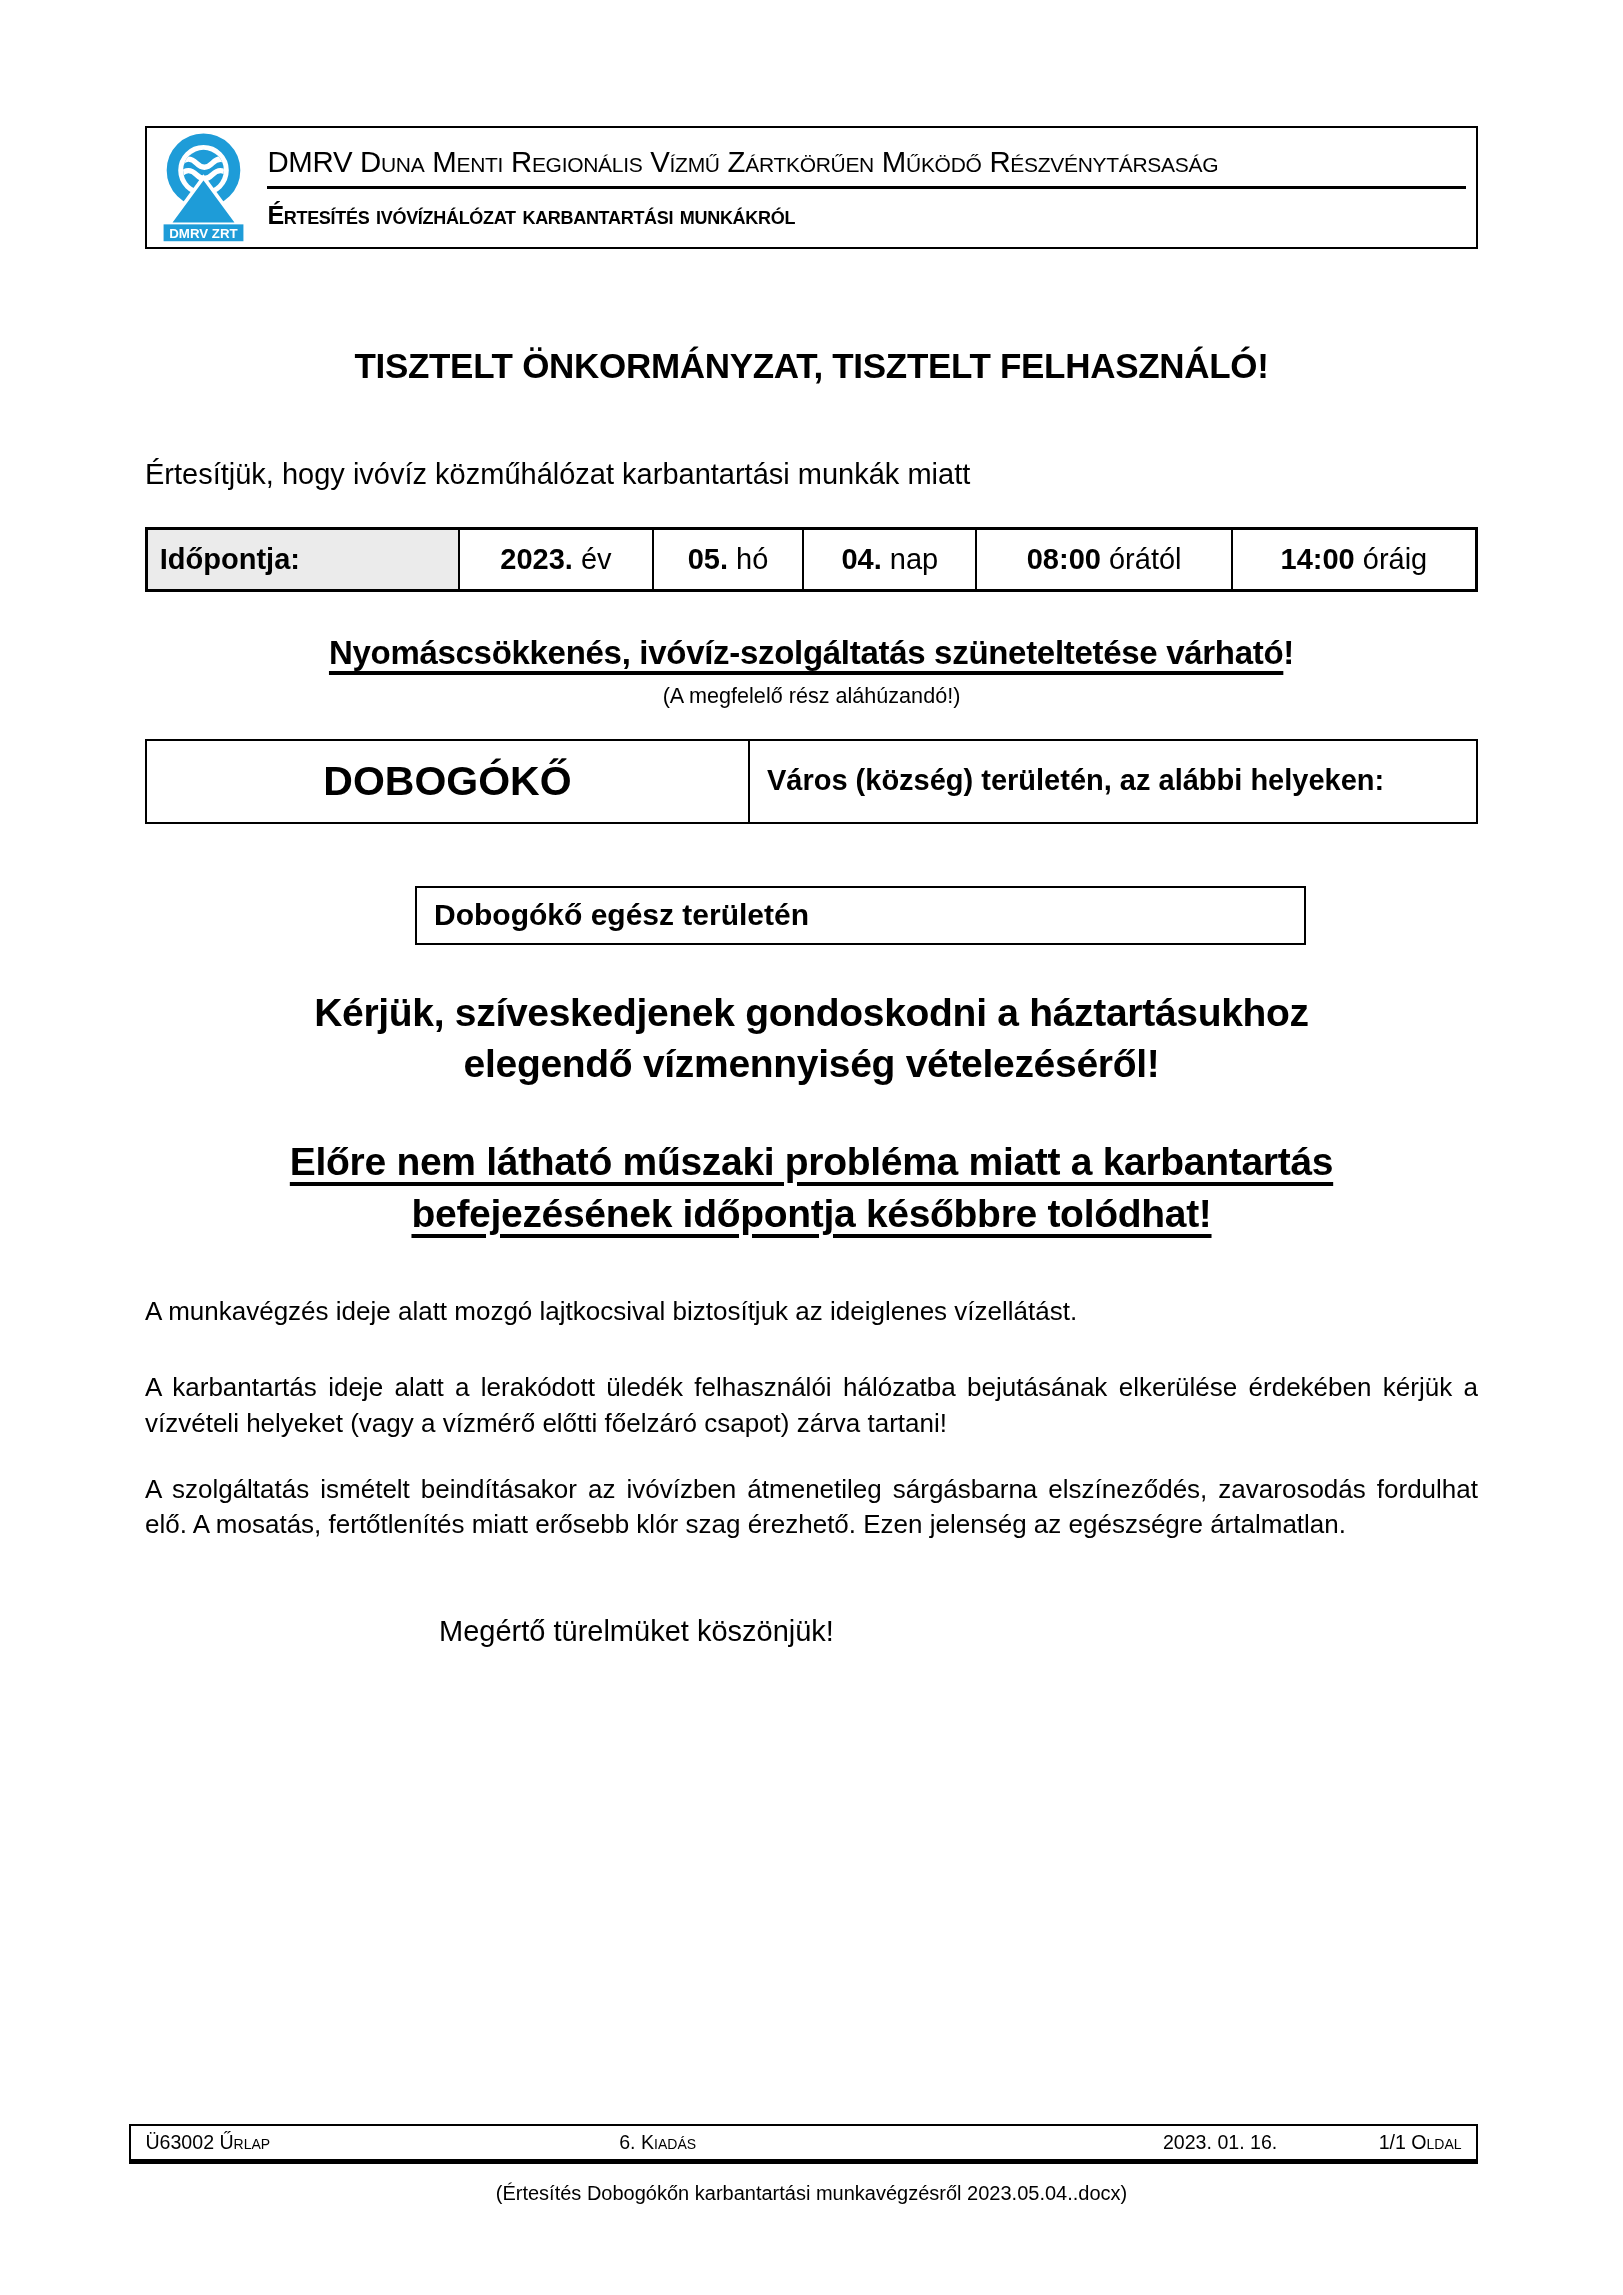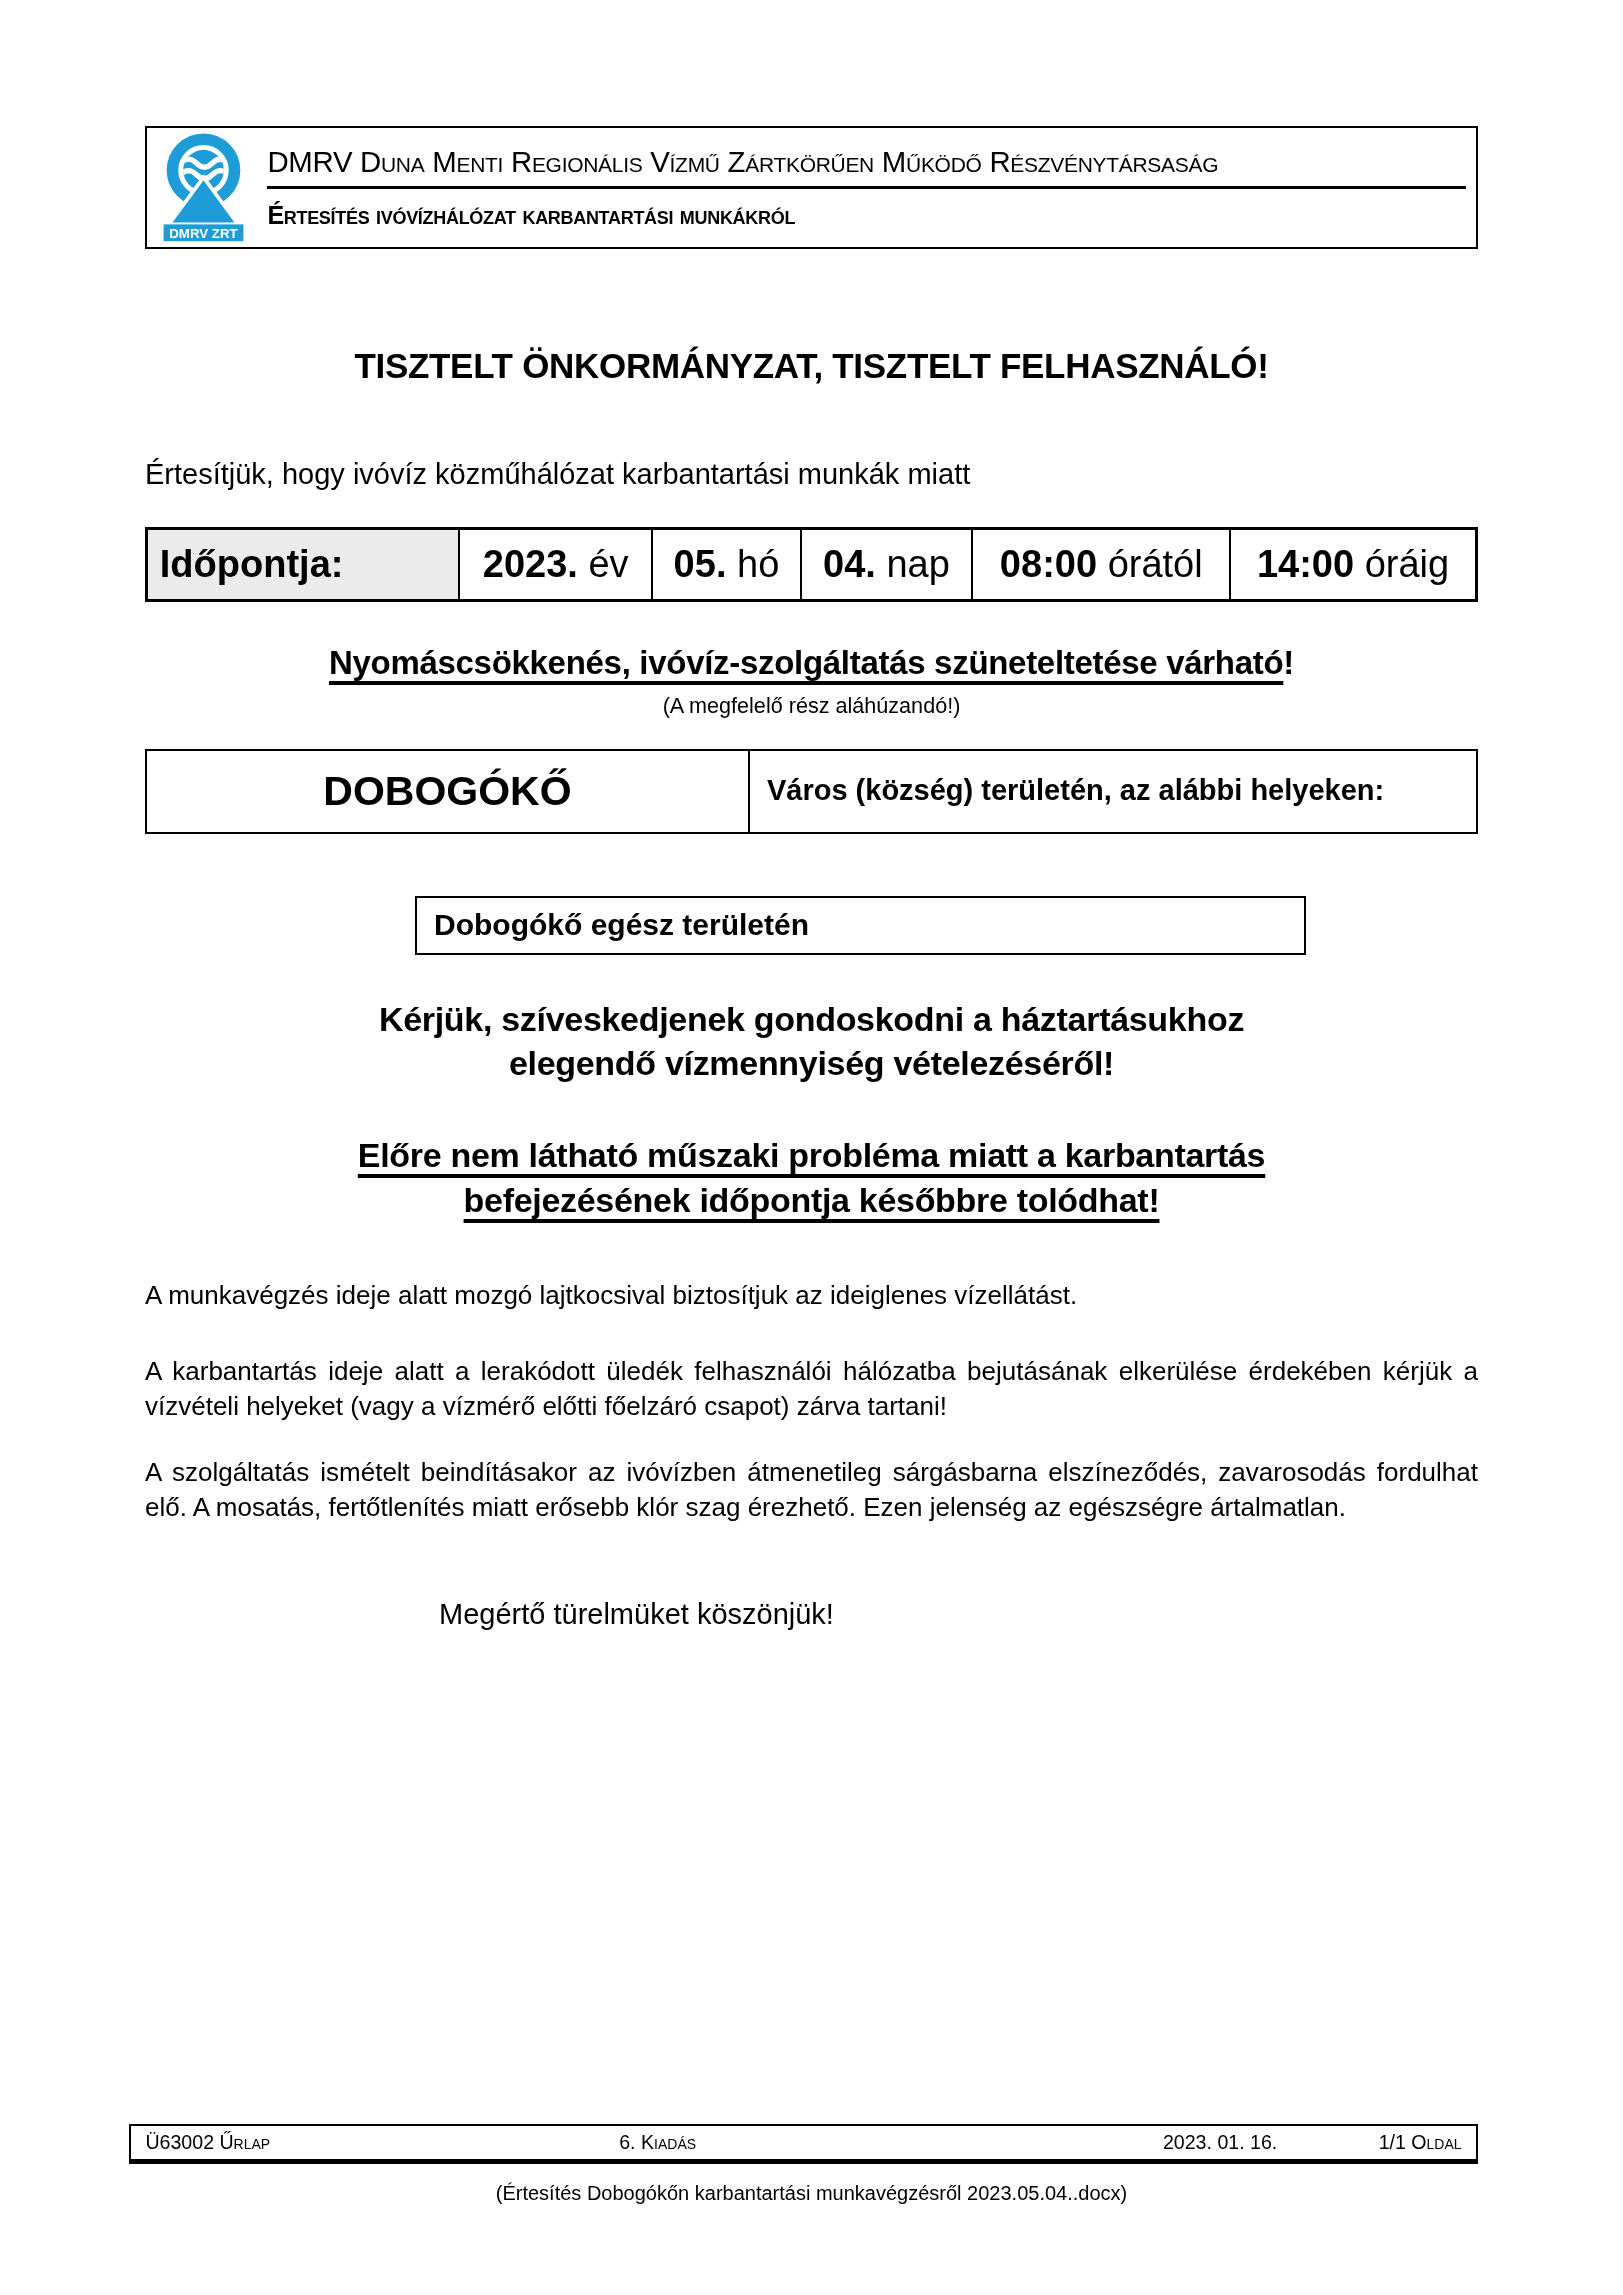--- a/index.html
+++ b/index.html
@@ -49,21 +49,21 @@
     font-weight:bold;
     letter-spacing:-0.3px;
   }
   .intro { margin-top:72px; font-size:29px; }
 
   
   .schedule {
     margin-top:36px;
     width:100%;
     border-collapse:collapse;
-    font-size:38px;
+    font-size:29px;
     padding-left:33px;
   }
   .schedule td {
     border:2.6px solid #000;
     padding:13px 11.8px;
     white-space:nowrap;
   }
   .schedule { border:3.3px solid #000; }
   .sched-label { background:#EBEBEB; font-weight:bold; width:23.5%; }
   .sched-cell { text-align:center; }
@@ -114,21 +114,21 @@
     border:2.6px solid #000;
     font-weight:bold;
     font-size:30px;
     padding:10.5px 17px;
   }
 
   
   .request-heading, .warning-heading {
     margin-top:42px;
     text-align:center;
-    font-size:34px;
+    font-size:39px;
     font-weight:bold;
     line-height:1.32;
     letter-spacing:-0.3px;
   }
   .warning-heading { margin-top:47px; }
 
   
   .para { font-size:26px; line-height:1.35; }
   .p1 { margin-top:55px; }
   .p2 { margin-top:41px; text-align:justify; }

